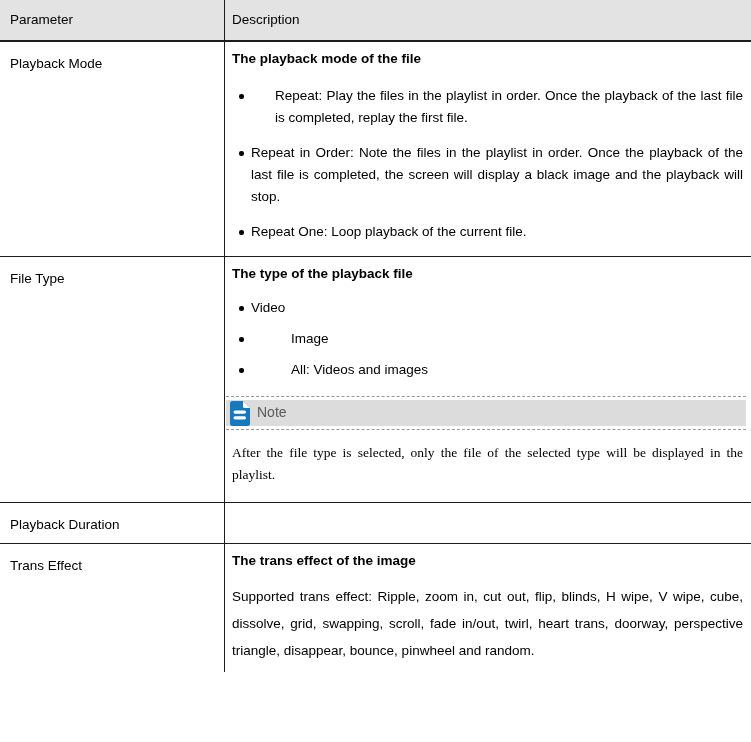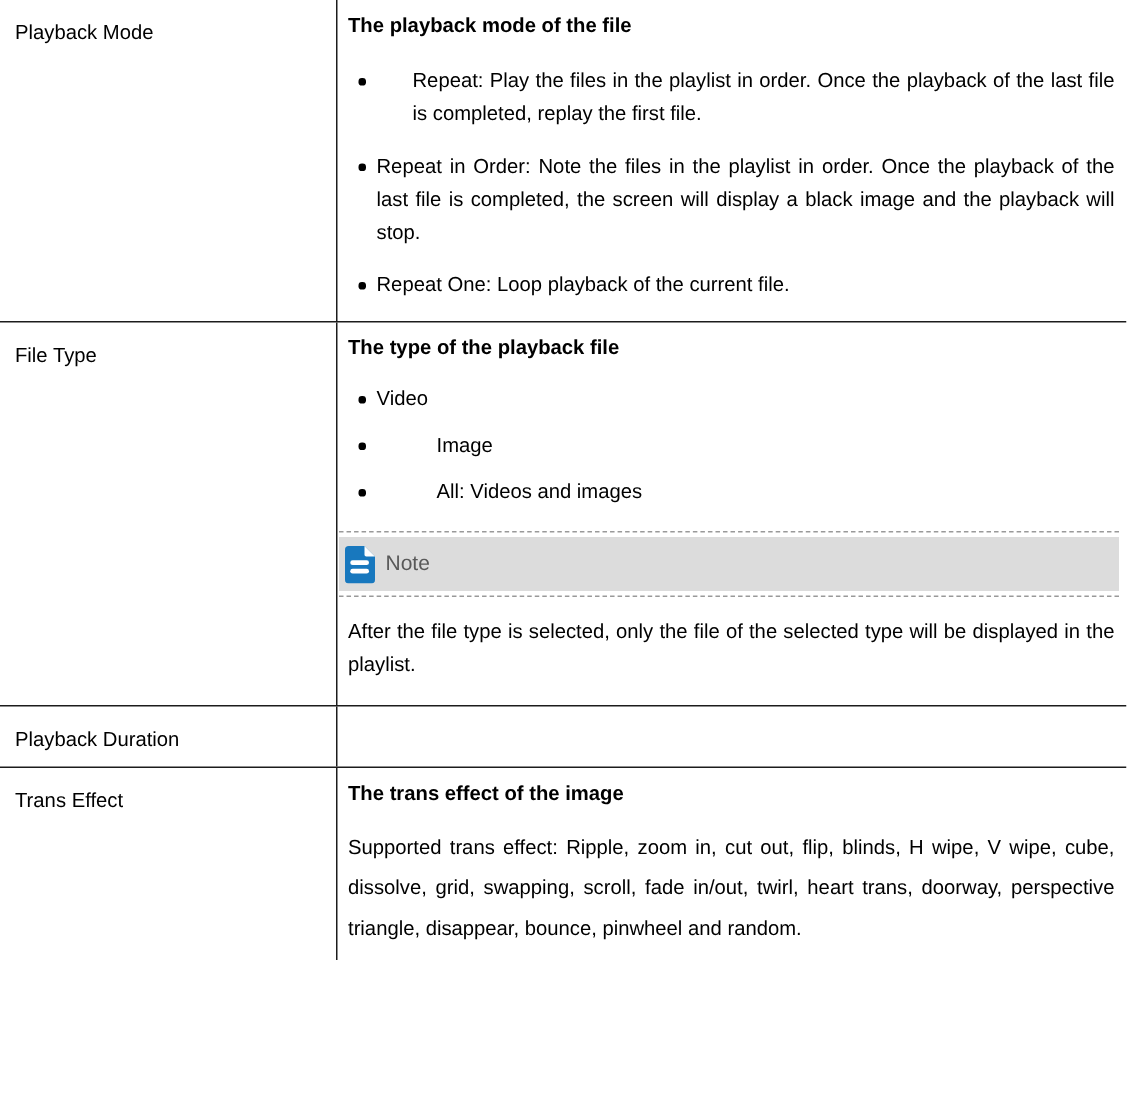--- a/index.html
+++ b/index.html
@@ -75,47 +75,51 @@
   .bullet.gap-md { margin-top: 12px; }
 
   .note-wrap {
     border-top: 1px dashed #999;
     border-bottom: 1px dashed #999;
     padding: 3px 0;
     margin: 15px 1px 0 1px;
   }
   .note-bar {
     background: var(--note-bar-bg);
-    height: 36px;
+    height: 26px;
     display: flex;
     align-items: center;
     gap: 7px;
     padding-left: 4px;
   }
   .note-icon { display: inline-flex; }
   .note-label {
     color: var(--note-label-gray);
     font-size: 14px;
     line-height: 14px;
     padding-bottom: 2px;
   }
-  .note-text { margin-top: 12px; }
+  .note-text { margin-top: 12px; font-family: Liberation Serif, serif; }
 
   .row-r1 .cell-desc { padding-bottom: 13px; }
   .row-r2 .cell-desc { padding-bottom: 16px; }
   .row-r3 .cell-desc { padding-bottom: 10px; }
   .row-r4 .cell-desc { padding-bottom: 8px; }
   .row-r4 .para-wide { line-height: 27px; margin-top: 11px; }
   .row-r3 .blk + .blk { margin-top: 11px; }
 </style>
 </head>
 <body>
 
 <div class="doc-table">
 
+  <div class="row header">
+    <div class="cell-param">Parameter</div>
+    <div class="cell-desc">Description</div>
+  </div>
 
   <div class="row row-r1">
     <div class="cell-param">Playback Mode</div>
     <div class="cell-desc">
       <div class="blk first">The playback mode of the file</div>
       <div class="bullet gap-lg">
         <span class="dot"></span>
         <span class="btext">Repeat: Play the files in the playlist in order. Once the playback of the last file is completed, replay the first file.</span>
       </div>
       <div class="bullet">

